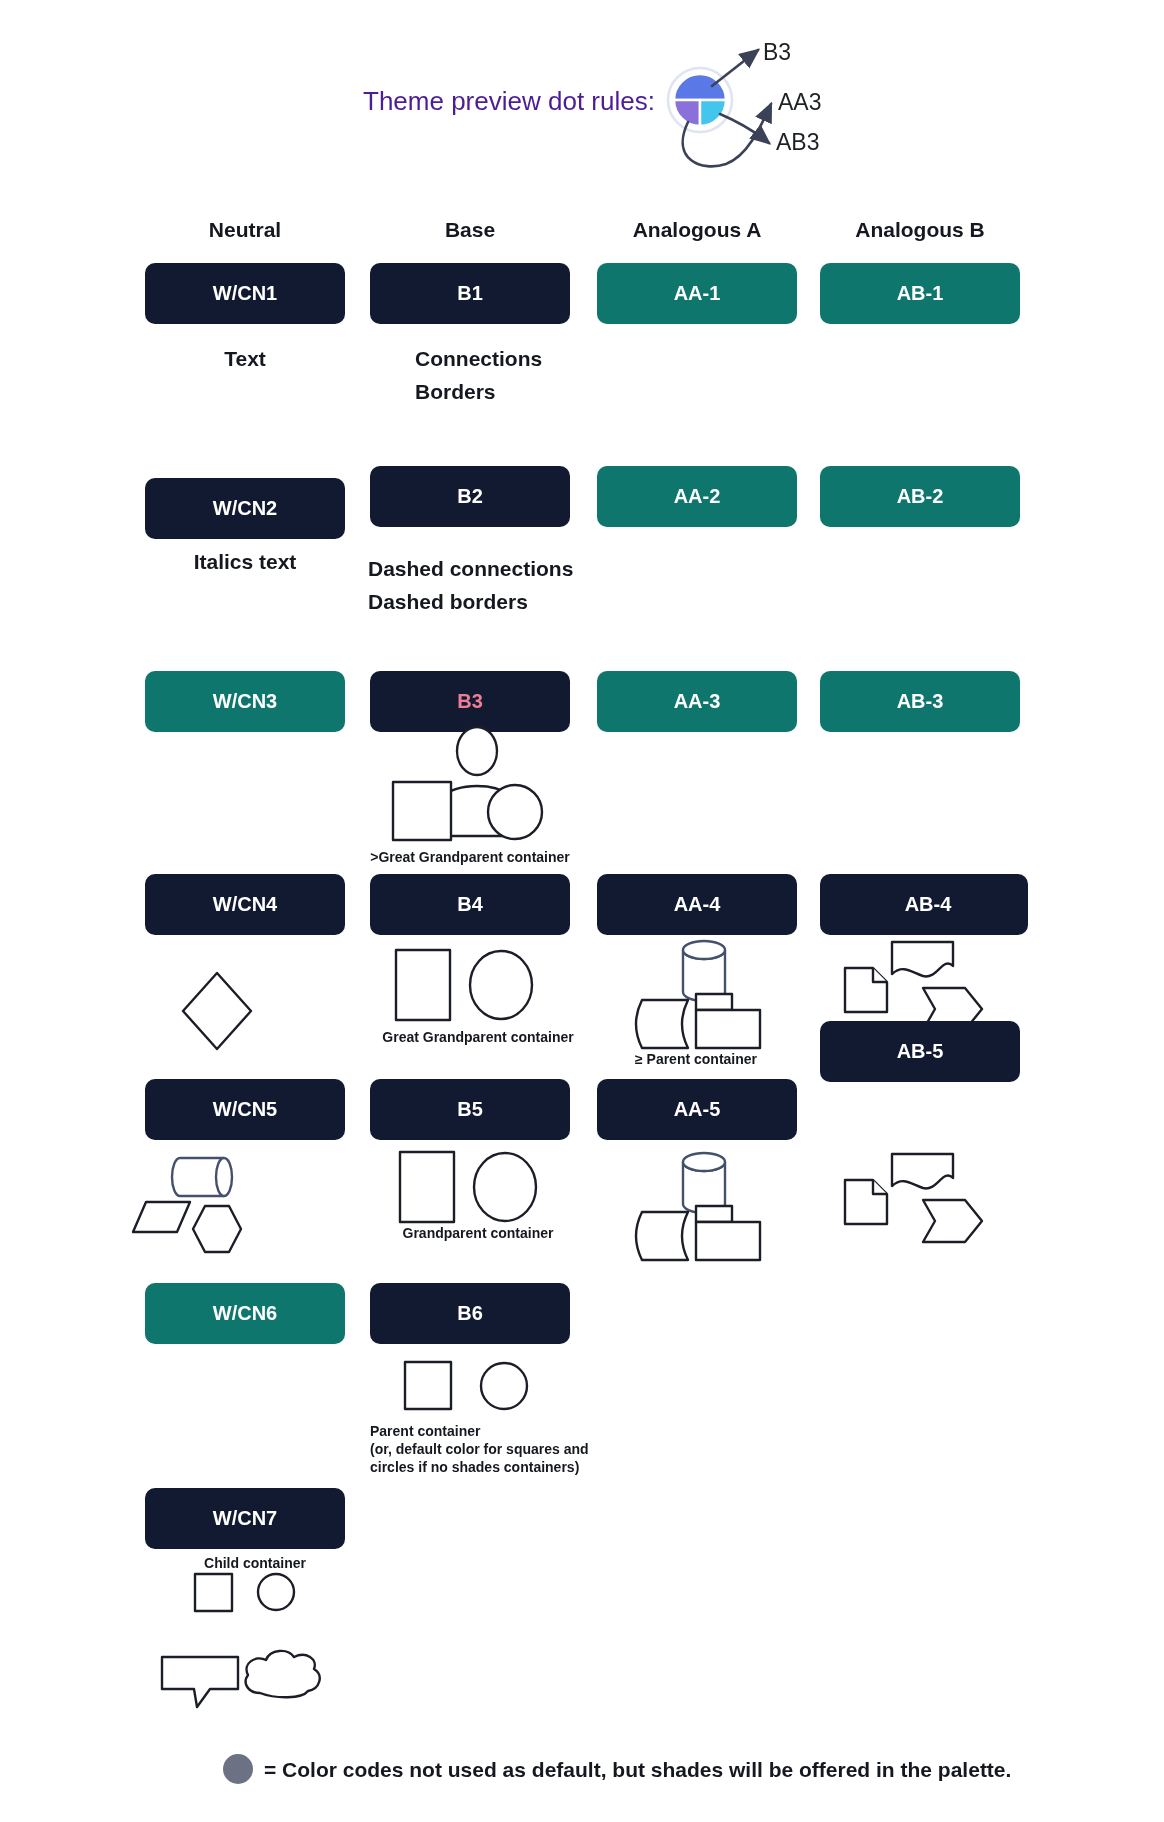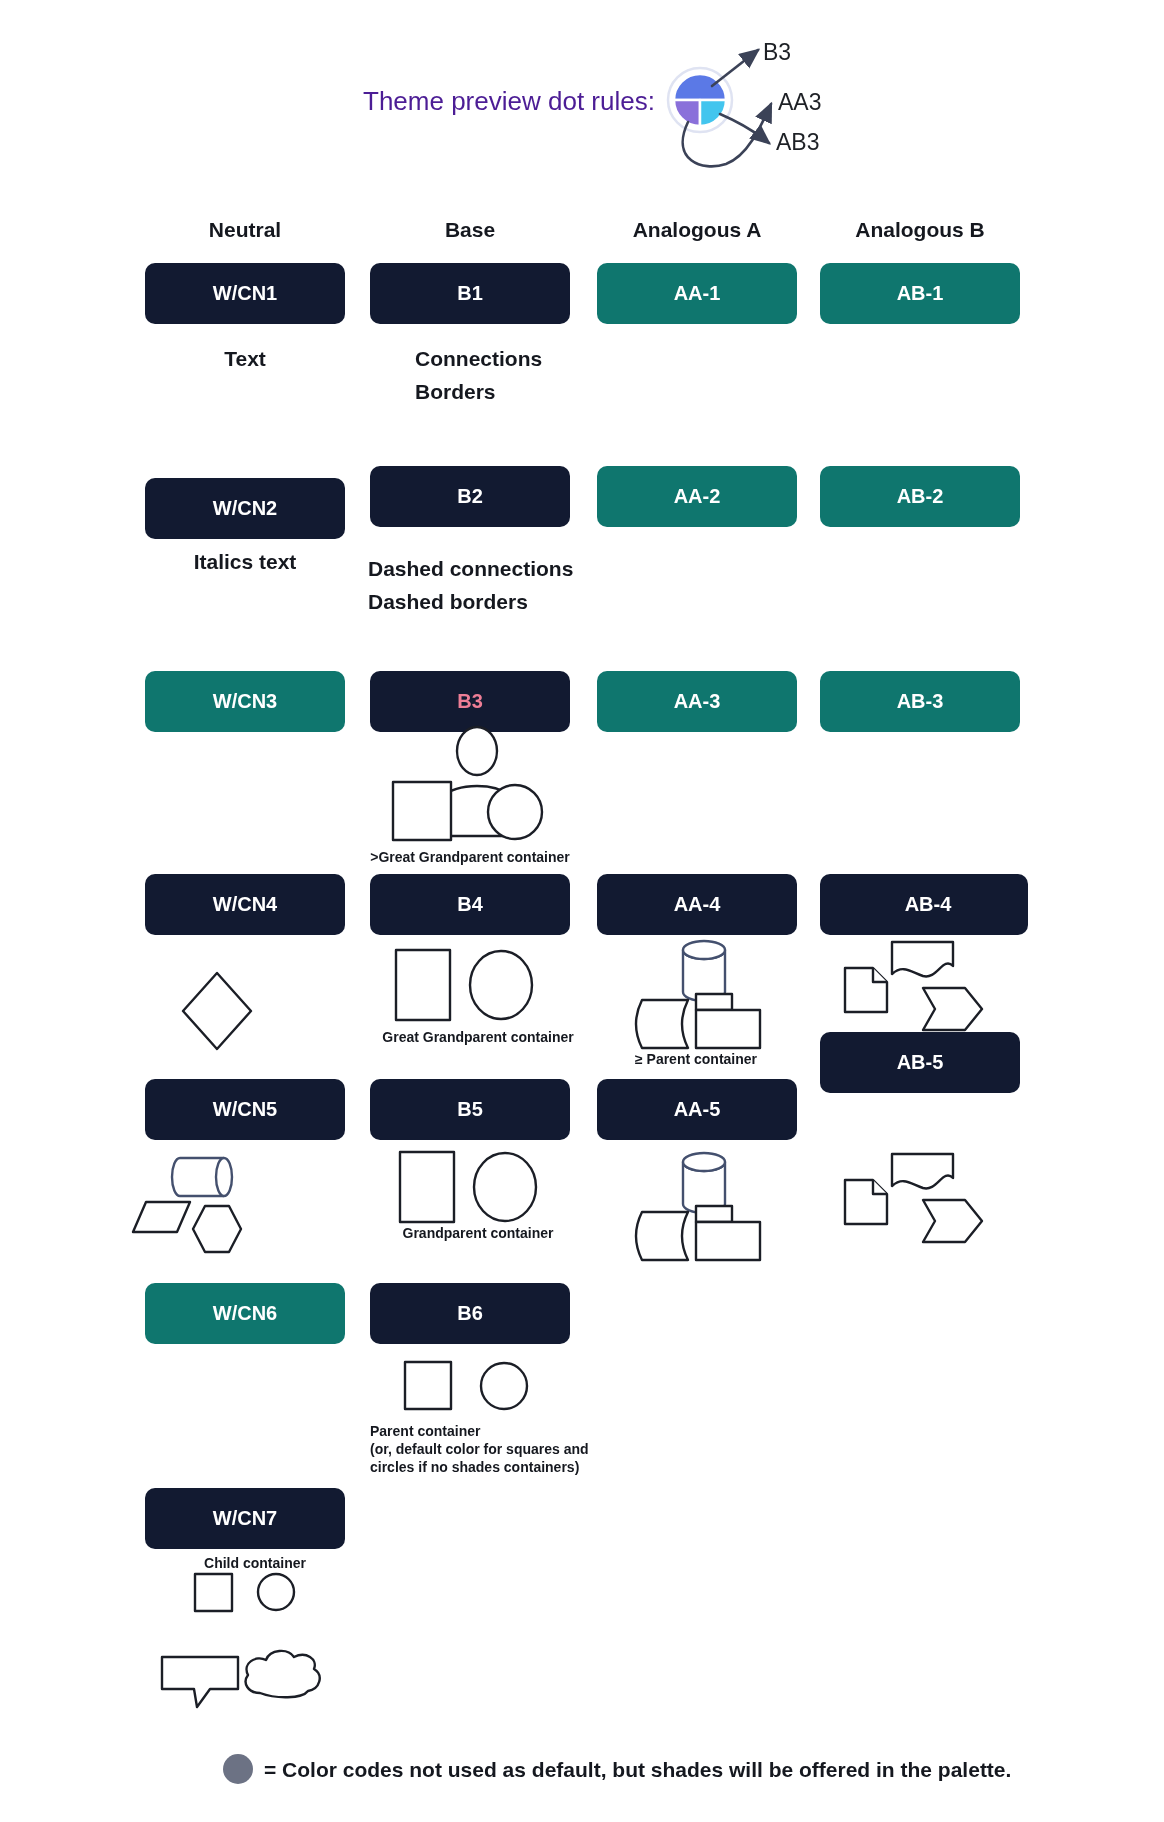--- a/index.html
+++ b/index.html
@@ -158,21 +158,21 @@
 
   <div class="swatch dark" style="left:145px;top:1079px;">
       <span>W/CN5</span>
     </div>
   <div class="swatch dark" style="left:370px;top:1079px;">
       <span>B5</span>
     </div>
   <div class="swatch dark" style="left:597px;top:1079px;">
       <span>AA-5</span>
     </div>
-  <div class="swatch dark" style="left:820px;top:1021px;margin-top:11px;">
+  <div class="swatch dark" style="left:820px;top:1021px;">
       <span>AB-5</span>
     </div>
 
   <svg class="shape" style="left:132px;top:1152px;" width="115" height="102" viewBox="0 0 115 102">
     <path class="outline-blue" d="M 92 6 H 48 A 8 19 0 0 0 48 44 H 92"></path>
     <ellipse class="outline-blue" cx="92" cy="25" rx="8" ry="19"></ellipse>
     <polygon class="outline" points="14,50 58,50 45,80 1,80"></polygon>
     <polygon class="outline" points="73,54 97,54 109,77 97,100 73,100 61,77"></polygon>
   </svg>
 

